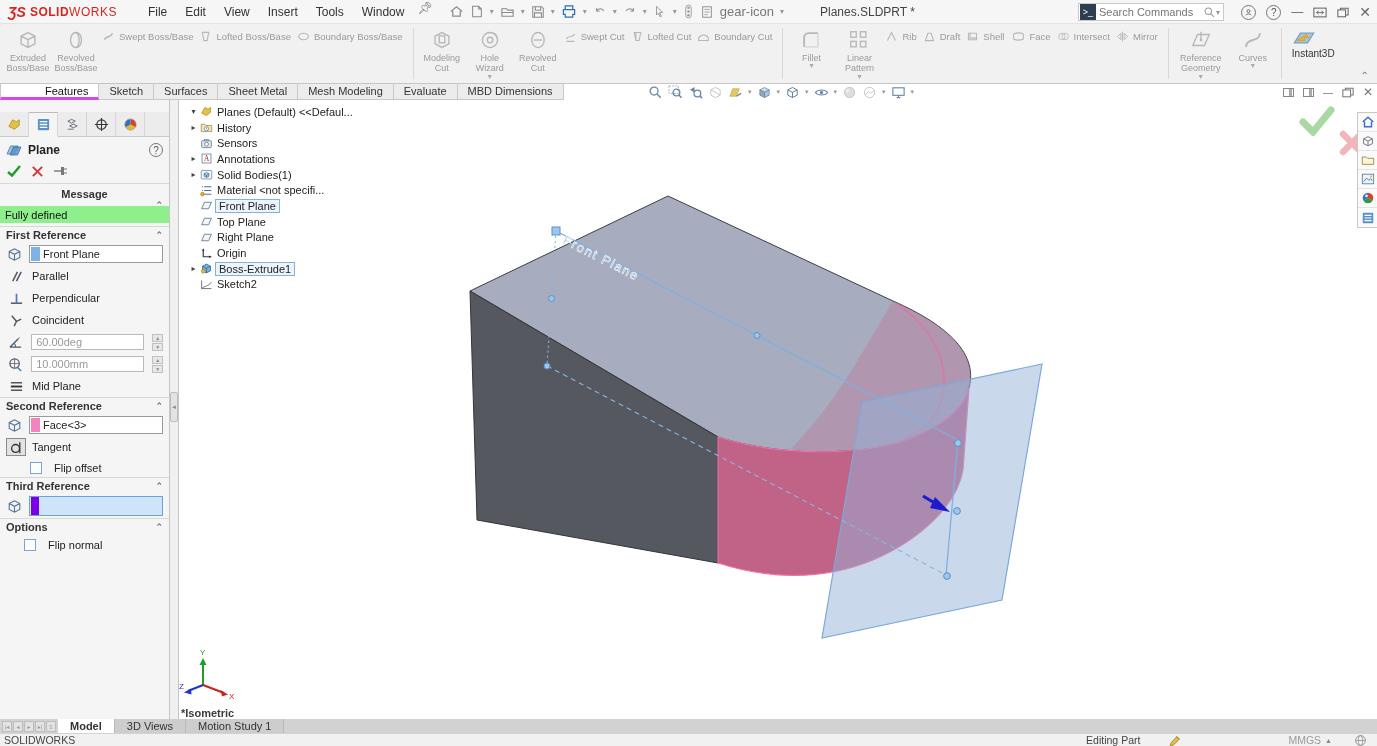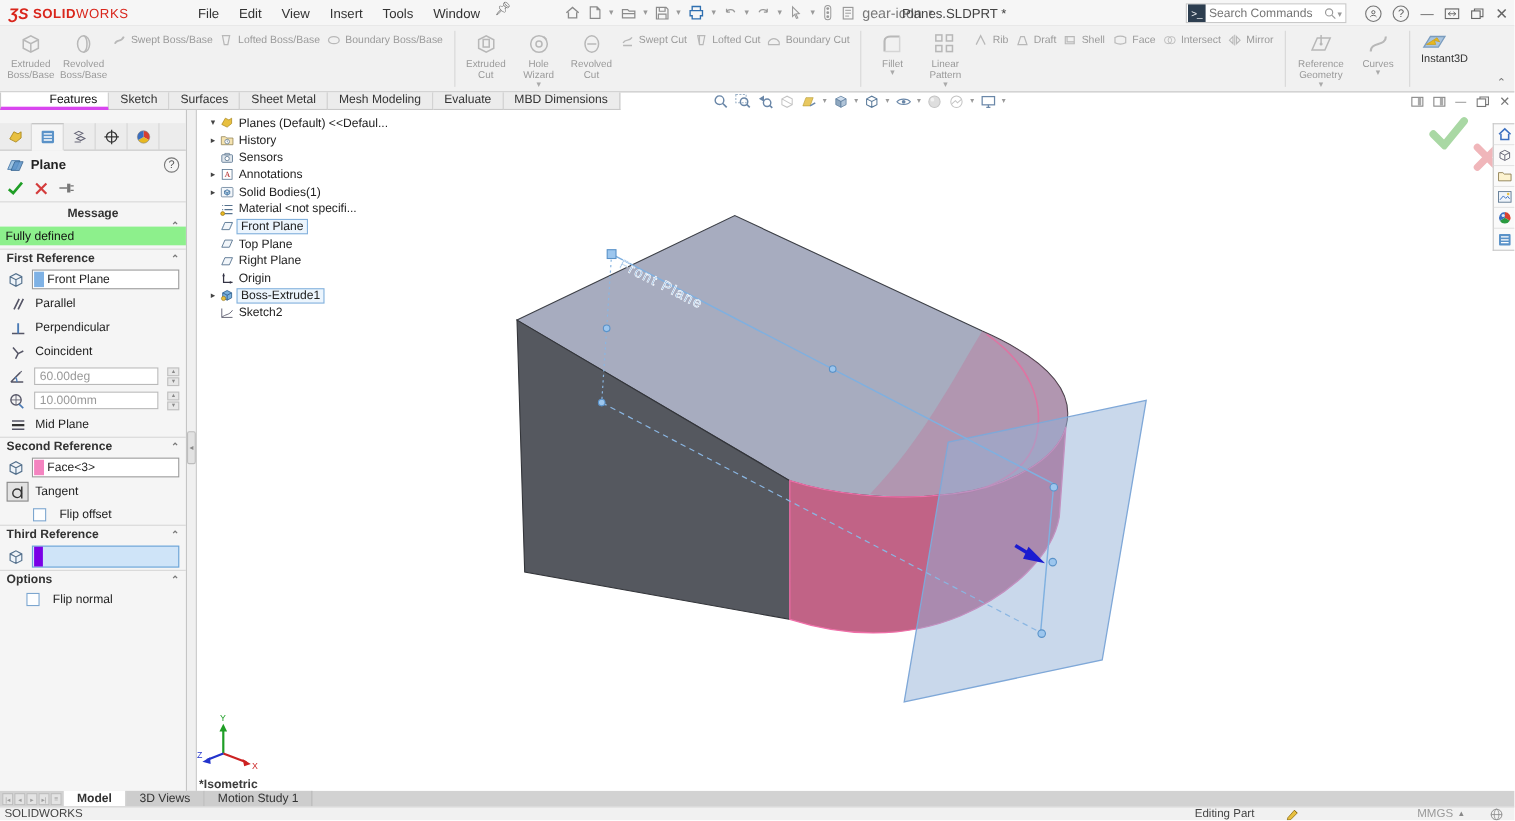--- a/index.html
+++ b/index.html
@@ -1,21 +1,21 @@
 <!DOCTYPE html>
 <html><head>
 <meta charset="utf-8">
 <style>
   * { margin:0; padding:0; box-sizing:border-box; }
   html,body { width:1377px; height:746px; overflow:hidden; }
   body { font-family:"Liberation Sans", sans-serif; font-size:11px; color:#222; background:#fff; }
   #app { position:relative; width:1377px; height:746px; background:#fff; overflow:hidden; }
 
   
-  #titlebar { position:absolute; left:0; top:0; width:1377px; height:24px; background:#f6f6f6; border-bottom:1px solid #e3e3e3; display:flex; align-items:center;gap:32px; }
+  #titlebar { position:absolute; left:0; top:0; width:1377px; height:24px; background:#f6f6f6; border-bottom:1px solid #e3e3e3; display:flex; align-items:center; }
   .logo { display:flex; align-items:center; margin-left:8px; }
   .logo .mark { color:#d9261c; font-weight:bold; font-style:italic; font-size:14px; margin-right:4px; }
   .logo .solid { color:#d9261c; font-weight:bold; font-size:12px; letter-spacing:.5px; }
   .logo .works { color:#d9261c; font-size:12px; letter-spacing:.5px; }
   .menubar { display:flex; margin-left:22px; }
   .menu-item { padding:4px 9px; font-size:12px; color:#333; cursor:default; }
   .pin-glyph { color:#666; margin-left:4px; font-size:12px; }
   .qat { display:flex; align-items:center; margin-left:14px; gap:2px; }
   .qat .qbtn { display:flex; align-items:center; padding:2px 2px; color:#8b8b8b; }
   .qat .caret { font-size:8px; color:#999; margin:0 2px; }
@@ -271,21 +271,21 @@
           </div>
     </div>
   </div>
   <div class="rsep"></div>
   <div class="rgroup">
     <div class="rbig">
       <svg class="ic" width="22" height="22" viewBox="0 0 16 16">
             <path d="M3 5.2 L8 2.6 L13 5.2 L13 10.8 L8 13.4 L3 10.8 Z" fill="none" stroke="#b8b8b8"></path>
             <rect x="6" y="5" width="4" height="5" fill="none" stroke="#b8b8b8"></rect>
           </svg>
-      <span>Extruded Cut</span>
+      <span>Modeling Cut</span>
     </div>
     <div class="rbig">
       <svg class="ic" width="22" height="22" viewBox="0 0 16 16">
             <circle cx="8" cy="8" r="5.5" fill="none" stroke="#b8b8b8"></circle>
             <circle cx="8" cy="8" r="2" fill="none" stroke="#b8b8b8"></circle>
             <path d="M11 3 L13 5" stroke="#b8b8b8"></path>
           </svg>
       <span>Hole Wizard</span>
       <span class="caret">▾</span>
     </div>

